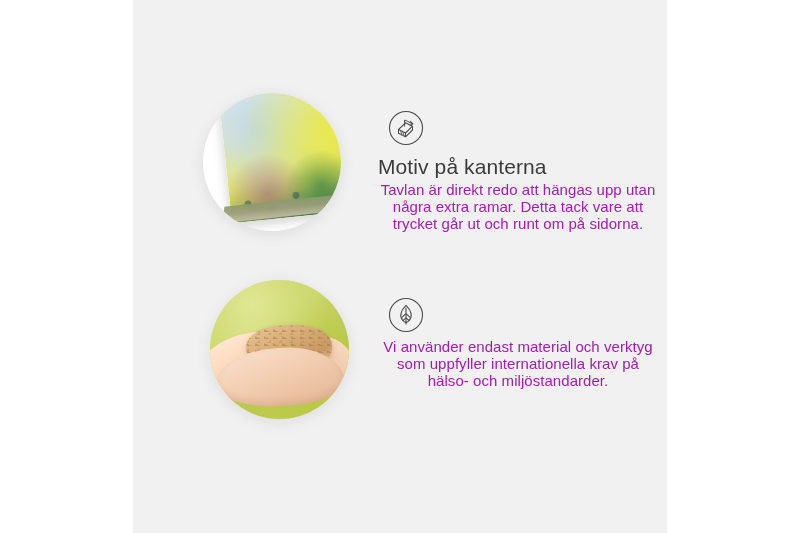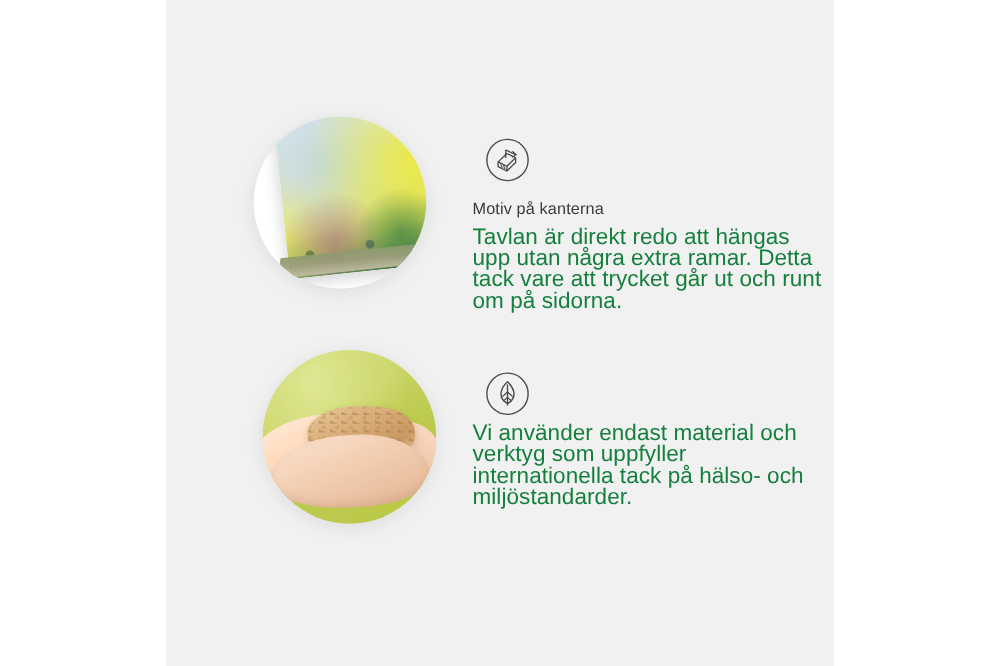--- a/index.html
+++ b/index.html
@@ -178,32 +178,33 @@
   .text-col {
     position: absolute;
     left: 245px;
     width: 280px;
   }
   .feature-1 .text-col { top: 68px; }
   .feature-2 .text-col { top: 63px; }
 
   .heading {
     margin: 0 0 3px 0;
-    font-size: 13px;
+    font-size: 21px;
     font-weight: 400;
     line-height: 22px;
     color: #3b3b3b;
     letter-spacing: 0.1px;
   }
   .body {
     margin: 0;
-    font-size: 18px;
+    font-size: 15px;
     line-height: 17px;
-    color: #15803d;
+    color: #a21caf;
     letter-spacing: 0.05px;
+    text-align: center;
   }
 </style>
 </head>
 <body>
 
 <div class="stage">
 
   <div class="panel"></div>
 
   <div class="feature feature-1">
@@ -248,17 +249,17 @@
         <circle cx="18" cy="18" r="16.5" fill="none" stroke="#4a4a4a" stroke-width="1.1"></circle>
         <path d="M18 8.4 C23.6 13.6 24.6 19.4 21.4 23.2 C20.3 24.5 19.1 25.3 18 25.8
                  C16.9 25.3 15.7 24.5 14.6 23.2 C11.4 19.4 12.4 13.6 18 8.4 Z" fill="none" stroke="#4a4a4a" stroke-width="1.1" stroke-linejoin="round"></path>
         <path d="M18 10.6 L18 27.4" fill="none" stroke="#4a4a4a" stroke-width="1.1"></path>
         <path d="M18 16.6 L13.9 20.3 M18 16.6 L22.1 20.3" fill="none" stroke="#4a4a4a" stroke-width="1.05"></path>
         <path d="M18 20.9 L14.6 23.9 M18 20.9 L21.4 23.9" fill="none" stroke="#4a4a4a" stroke-width="1.05"></path>
       </svg>
     </div>
 
     <div class="text-col">
-      <p class="body">Vi använder endast material och verktyg som uppfyller internationella tack på hälso- och miljöstandarder.</p>
+      <p class="body">Vi använder endast material och verktyg som uppfyller internationella krav på hälso- och miljöstandarder.</p>
     </div>
   </div>
 
 </div>
 
 </body></html>

